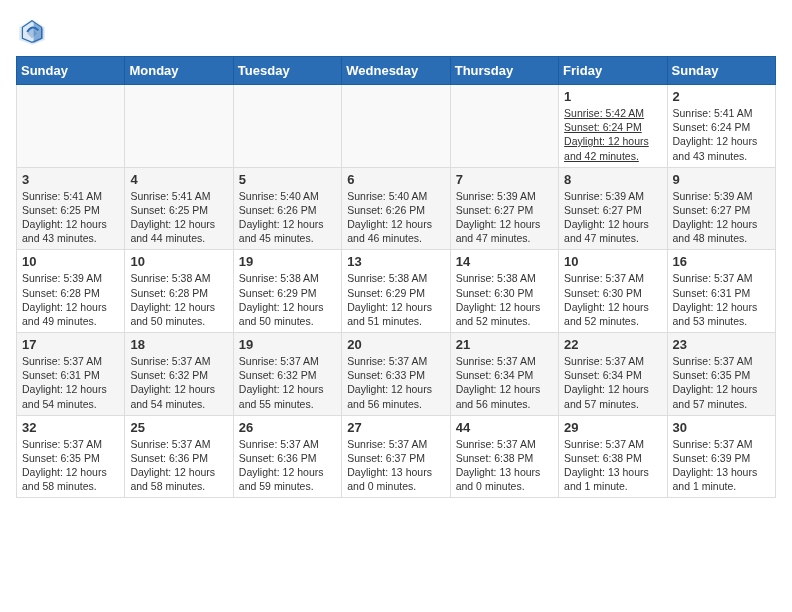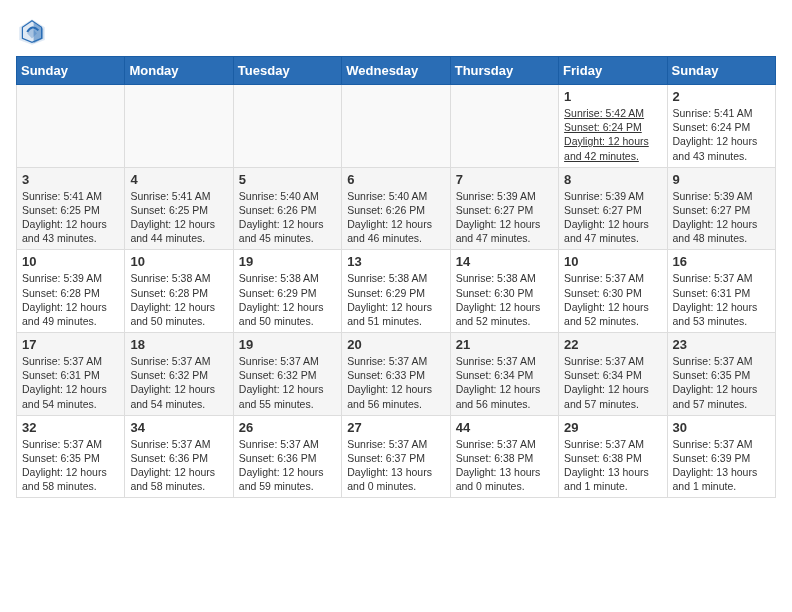--- a/index.html
+++ b/index.html
@@ -309,21 +309,21 @@
       </tr>
       <tr>
         <td>
           <span class="day-number">32</span>
           <div class="day-info" style="white-space: pre-line;">Sunrise: 5:37 AM
 Sunset: 6:35 PM
 Daylight: 12 hours
 and 58 minutes.</div>
         </td>
         <td>
-          <span class="day-number">34</span>
+          <span class="day-number">25</span>
           <div class="day-info" style="white-space: pre-line;">Sunrise: 5:37 AM
 Sunset: 6:36 PM
 Daylight: 12 hours
 and 58 minutes.</div>
         </td>
         <td>
           <span class="day-number">26</span>
           <div class="day-info" style="white-space: pre-line;">Sunrise: 5:37 AM
 Sunset: 6:36 PM
 Daylight: 12 hours

